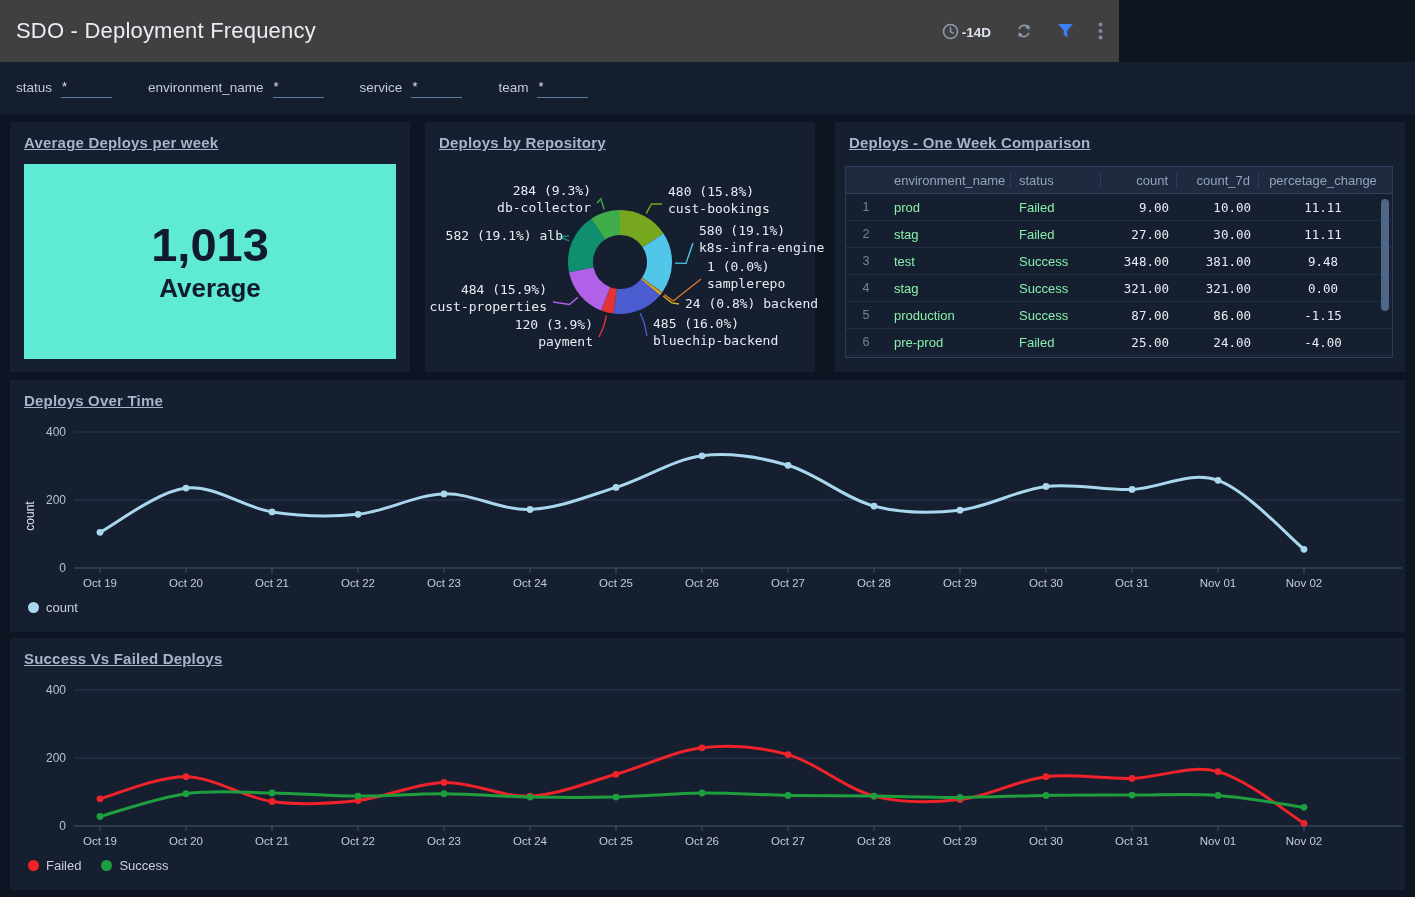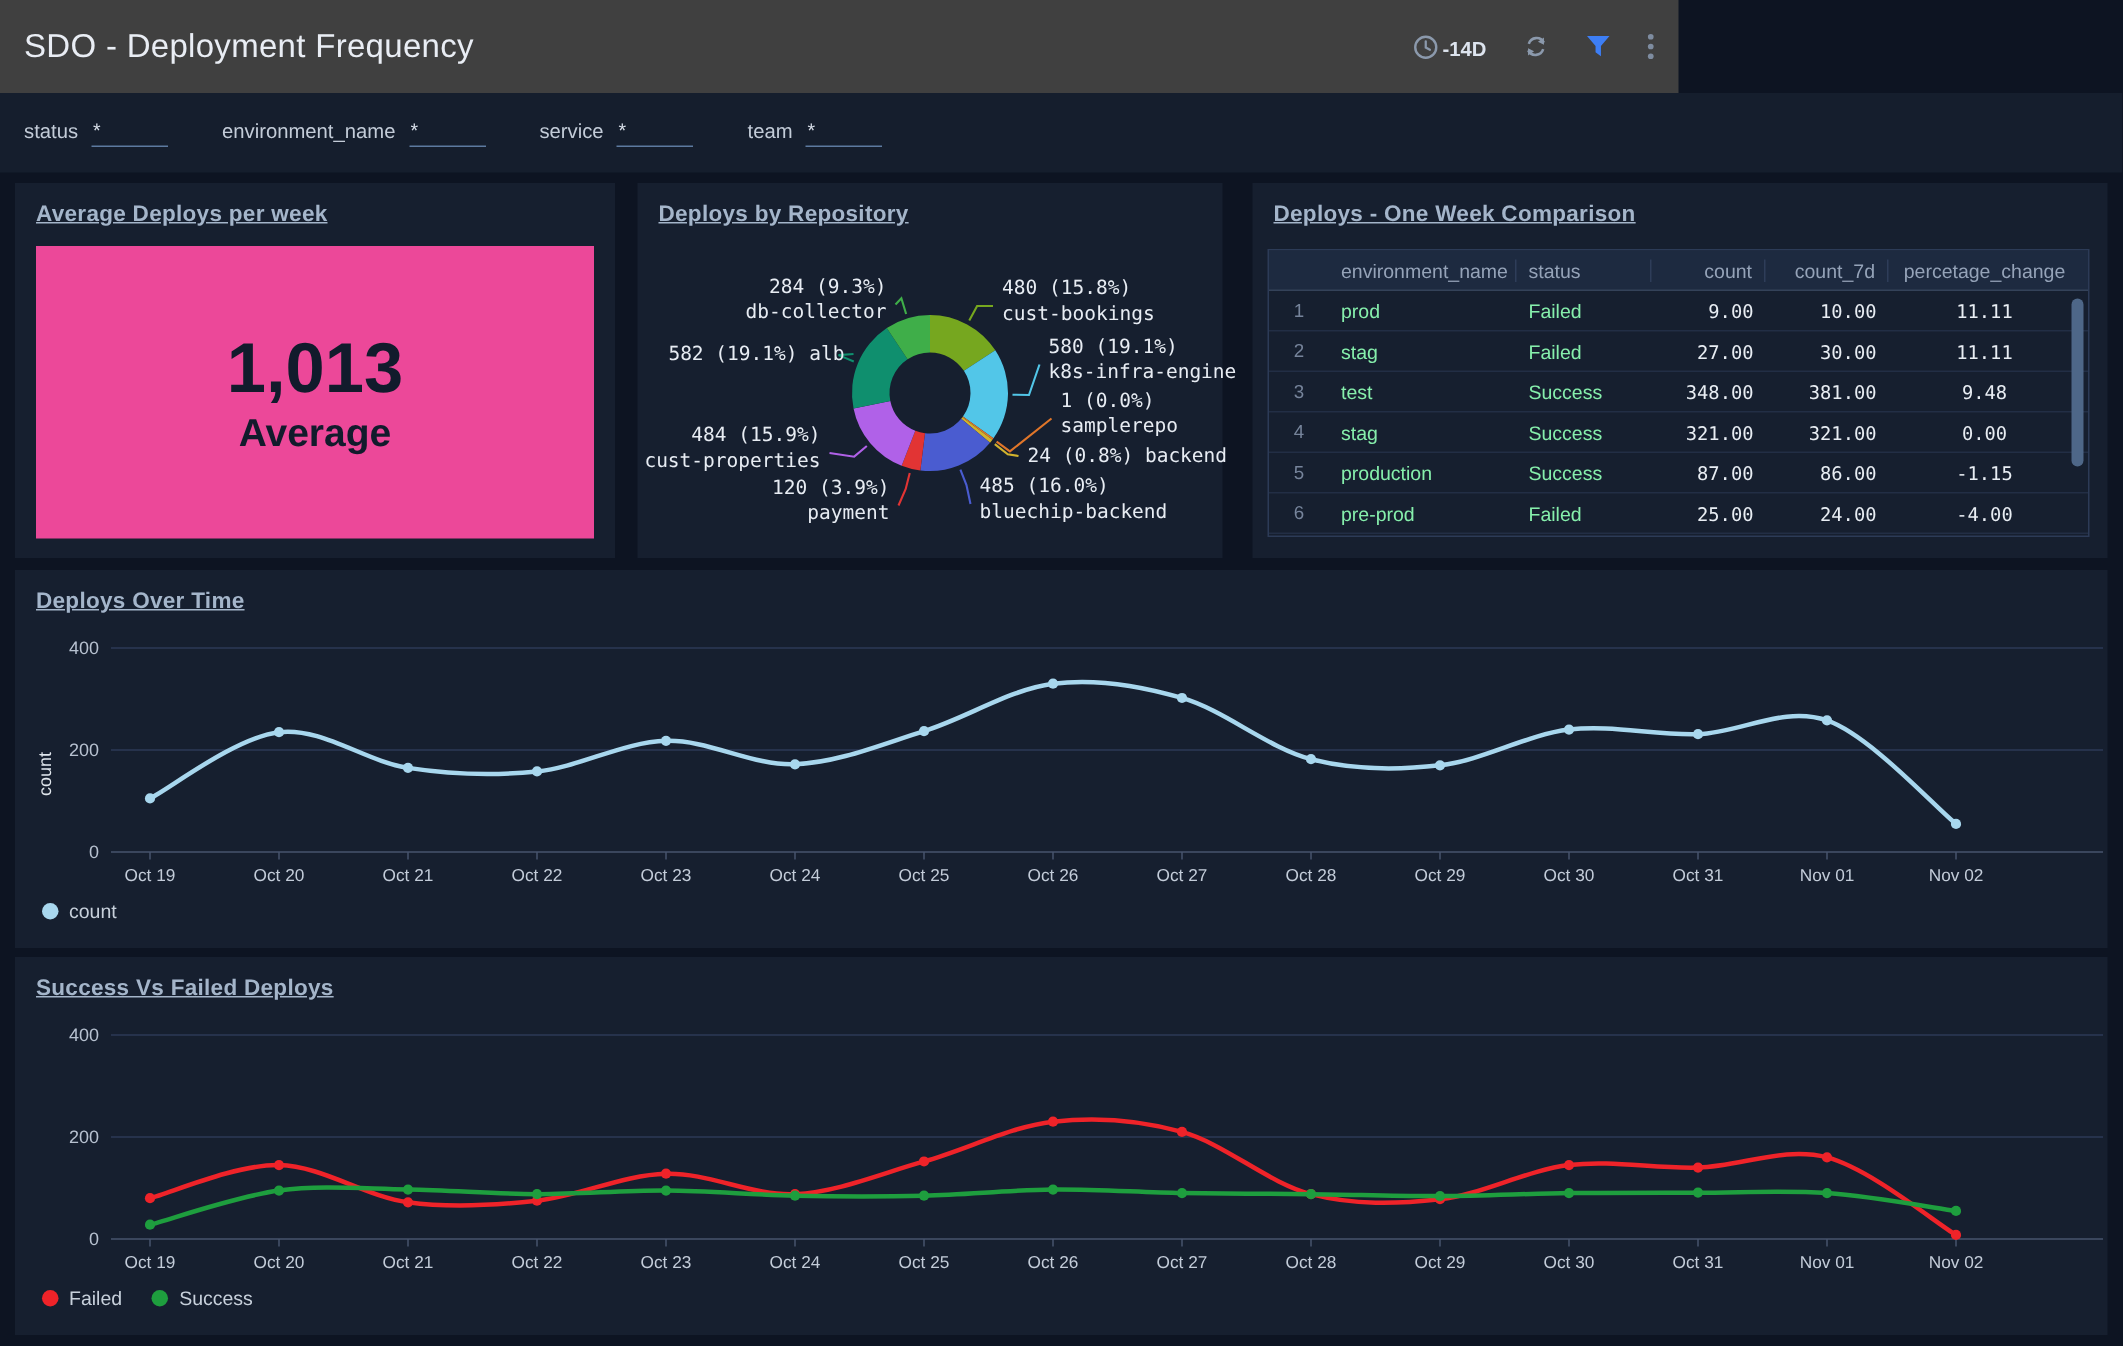--- a/index.html
+++ b/index.html
@@ -120,21 +120,21 @@
         <input value="*" style="">
       </div>
       <div class="fitem">
         <span class="flabel">team</span>
         <input value="*" style="">
       </div>
     </div>
 
   <section class="panel pA">
     <h2>Average Deploys per week</h2>
-    <div class="statbox" style="background: #ec4899;">
+    <div class="statbox" style="background: #5eead4;">
       <div class="stat-value">1,013</div>
       <div class="stat-unit">Average</div>
     </div>
   </section>
 
   <section class="panel pB">
     <h2>Deploys by Repository</h2>
     <svg class="pie-svg" id="pie-chart" viewBox="0 0 390 214">
         <path d="M195,52 A52,52 0 0 1 238.53265686965148,75.5586957776338 L217.60349491308827,89.23239973069447 A27,27 0 0 0 195,77 Z" fill="#76a71f"></path>
         <polyline points="221.17710661703904,55.6289436836431 226.41252794044686,45.95473242037172 237,46" fill="none" stroke="#76a71f" stroke-width="1.4"></polyline>

